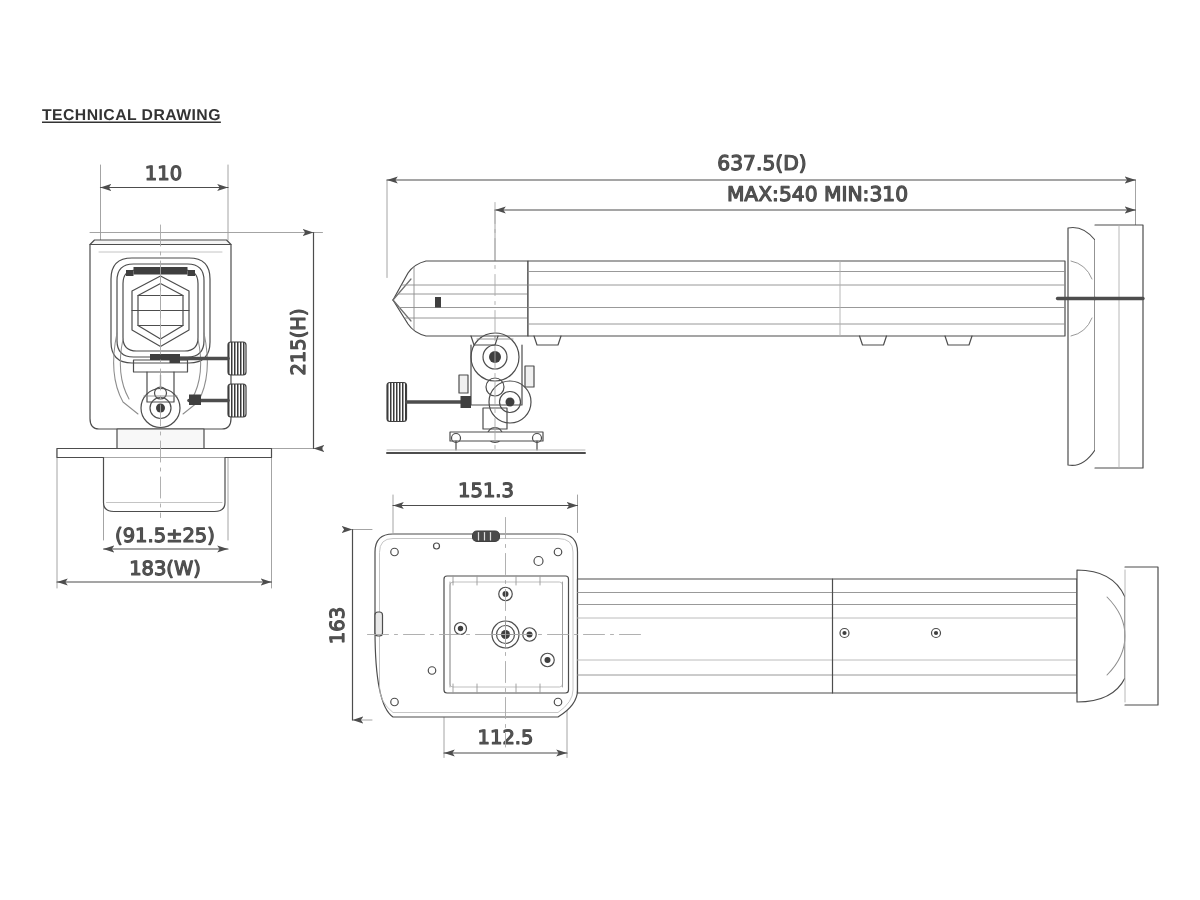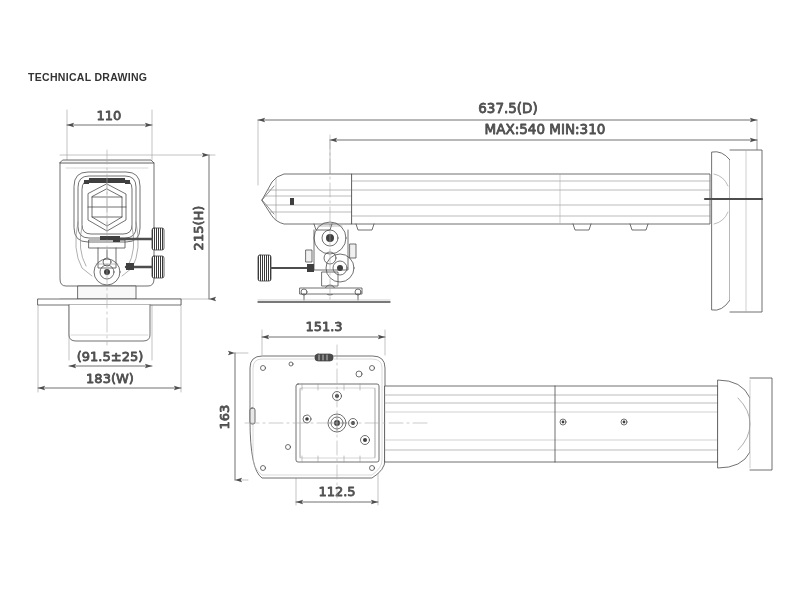--- a/index.html
+++ b/index.html
@@ -17,20 +17,21 @@
   #page-title {
     position: absolute;
     left: 28px;
     top: 71px;
     font-size: 10.5px;
     font-weight: bold;
     letter-spacing: 0.3px;
     color: #333333;
     font-family: "Liberation Sans", sans-serif;
     white-space: nowrap;
+    text-decoration: underline;
   }
   #drawing-canvas {
     position: absolute;
     left: 0;
     top: 0;
     width: 800px;
     height: 600px;
   }
   text.dim {
     font-family: "DejaVu Sans", sans-serif;

